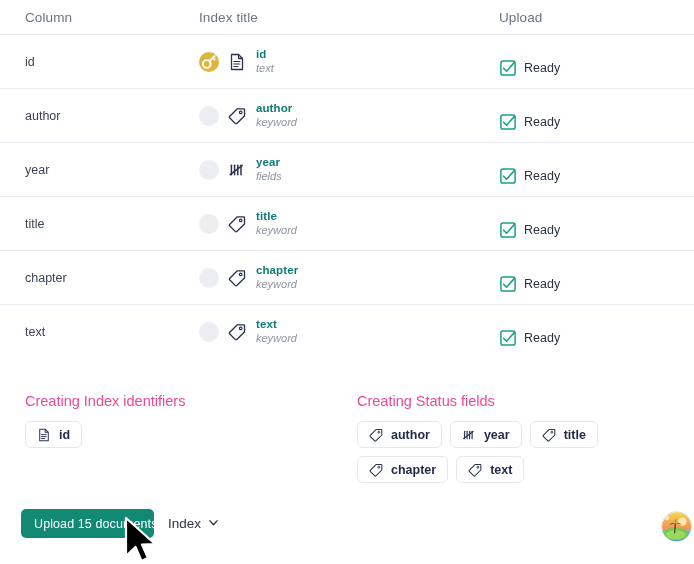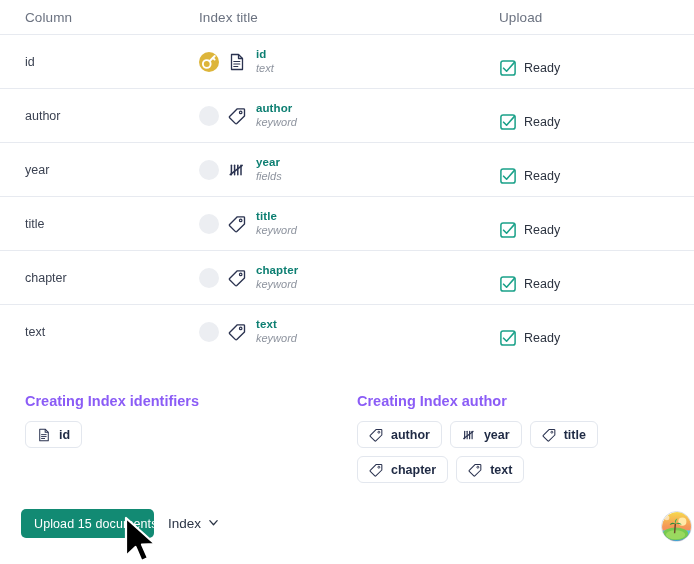--- a/index.html
+++ b/index.html
@@ -48,21 +48,21 @@
   .fmeta { display: flex; flex-direction: column; line-height: 1.18; margin-left: 1px; }
   .fname {
     font-size: 11.5px; font-weight: 700; color: #0d7f72; letter-spacing: .1px;
   }
   .ftype { font-size: 11px; font-style: italic; color: #8d939e; }
 
   .status-txt { font-size: 12.5px; color: #2c3340; }
 
   
   .panel-title {
-    font-size: 14.5px; color: #8b5cf6; font-weight: 700;
+    font-size: 14.5px; color: #ec4899; font-weight: 400;
   }
   #left-panel  { position: absolute; left: 25px;  top: 393px; width: 300px; }
   #right-panel { position: absolute; left: 357px; top: 393px; width: 320px; }
 
   .chips { display: flex; flex-wrap: wrap; gap: 8px; margin-top: 12px; }
   .chip {
     display: inline-flex; align-items: center; gap: 8px;
     height: 27px; padding: 0 11px;
     background: #fff; border: 1px solid #e3e7ee; border-radius: 6px;
     font-size: 12.5px; font-weight: 700; color: #1f2a44;
@@ -256,21 +256,21 @@
             <path d="M3.5 1.5 h7 L14.5 5.5 v11 h-11 Z" fill="#ffffff" stroke="#2b3350" stroke-width="1.3" stroke-linejoin="round"></path>
             <path d="M10.5 1.5 v4 h4" fill="none" stroke="#2b3350" stroke-width="1.3" stroke-linejoin="round"></path>
             <path d="M5.8 8.5 h6 M5.8 11 h6 M5.8 13.5 h4" stroke="#2b3350" stroke-width="1.2" stroke-linecap="round"></path>
           </svg>
           <span>id</span>
         </span>
       </div>
   </div>
 
   <div id="right-panel">
-    <div class="panel-title">Creating Index author</div>
+    <div class="panel-title">Creating Status fields</div>
     <div class="chips" id="field-chips">
         <span class="chip">
           <svg viewBox="0 0 18 18">
             <path d="M9.3 1.8 H15.6 a.9.9 0 0 1 .9.9 V9 L8.8 16.6 a.9.9 0 0 1-1.3 0 L1.6 10.7 a.9.9 0 0 1 0-1.3 Z" fill="#ffffff" stroke="#2b3350" stroke-width="1.35" stroke-linejoin="round"></path>
             <circle cx="12.7" cy="5.4" r="1.25" fill="none" stroke="#2b3350" stroke-width="1.2"></circle>
           </svg>
           <span>author</span>
         </span>
         <span class="chip">
           <svg viewBox="0 0 18 18">

